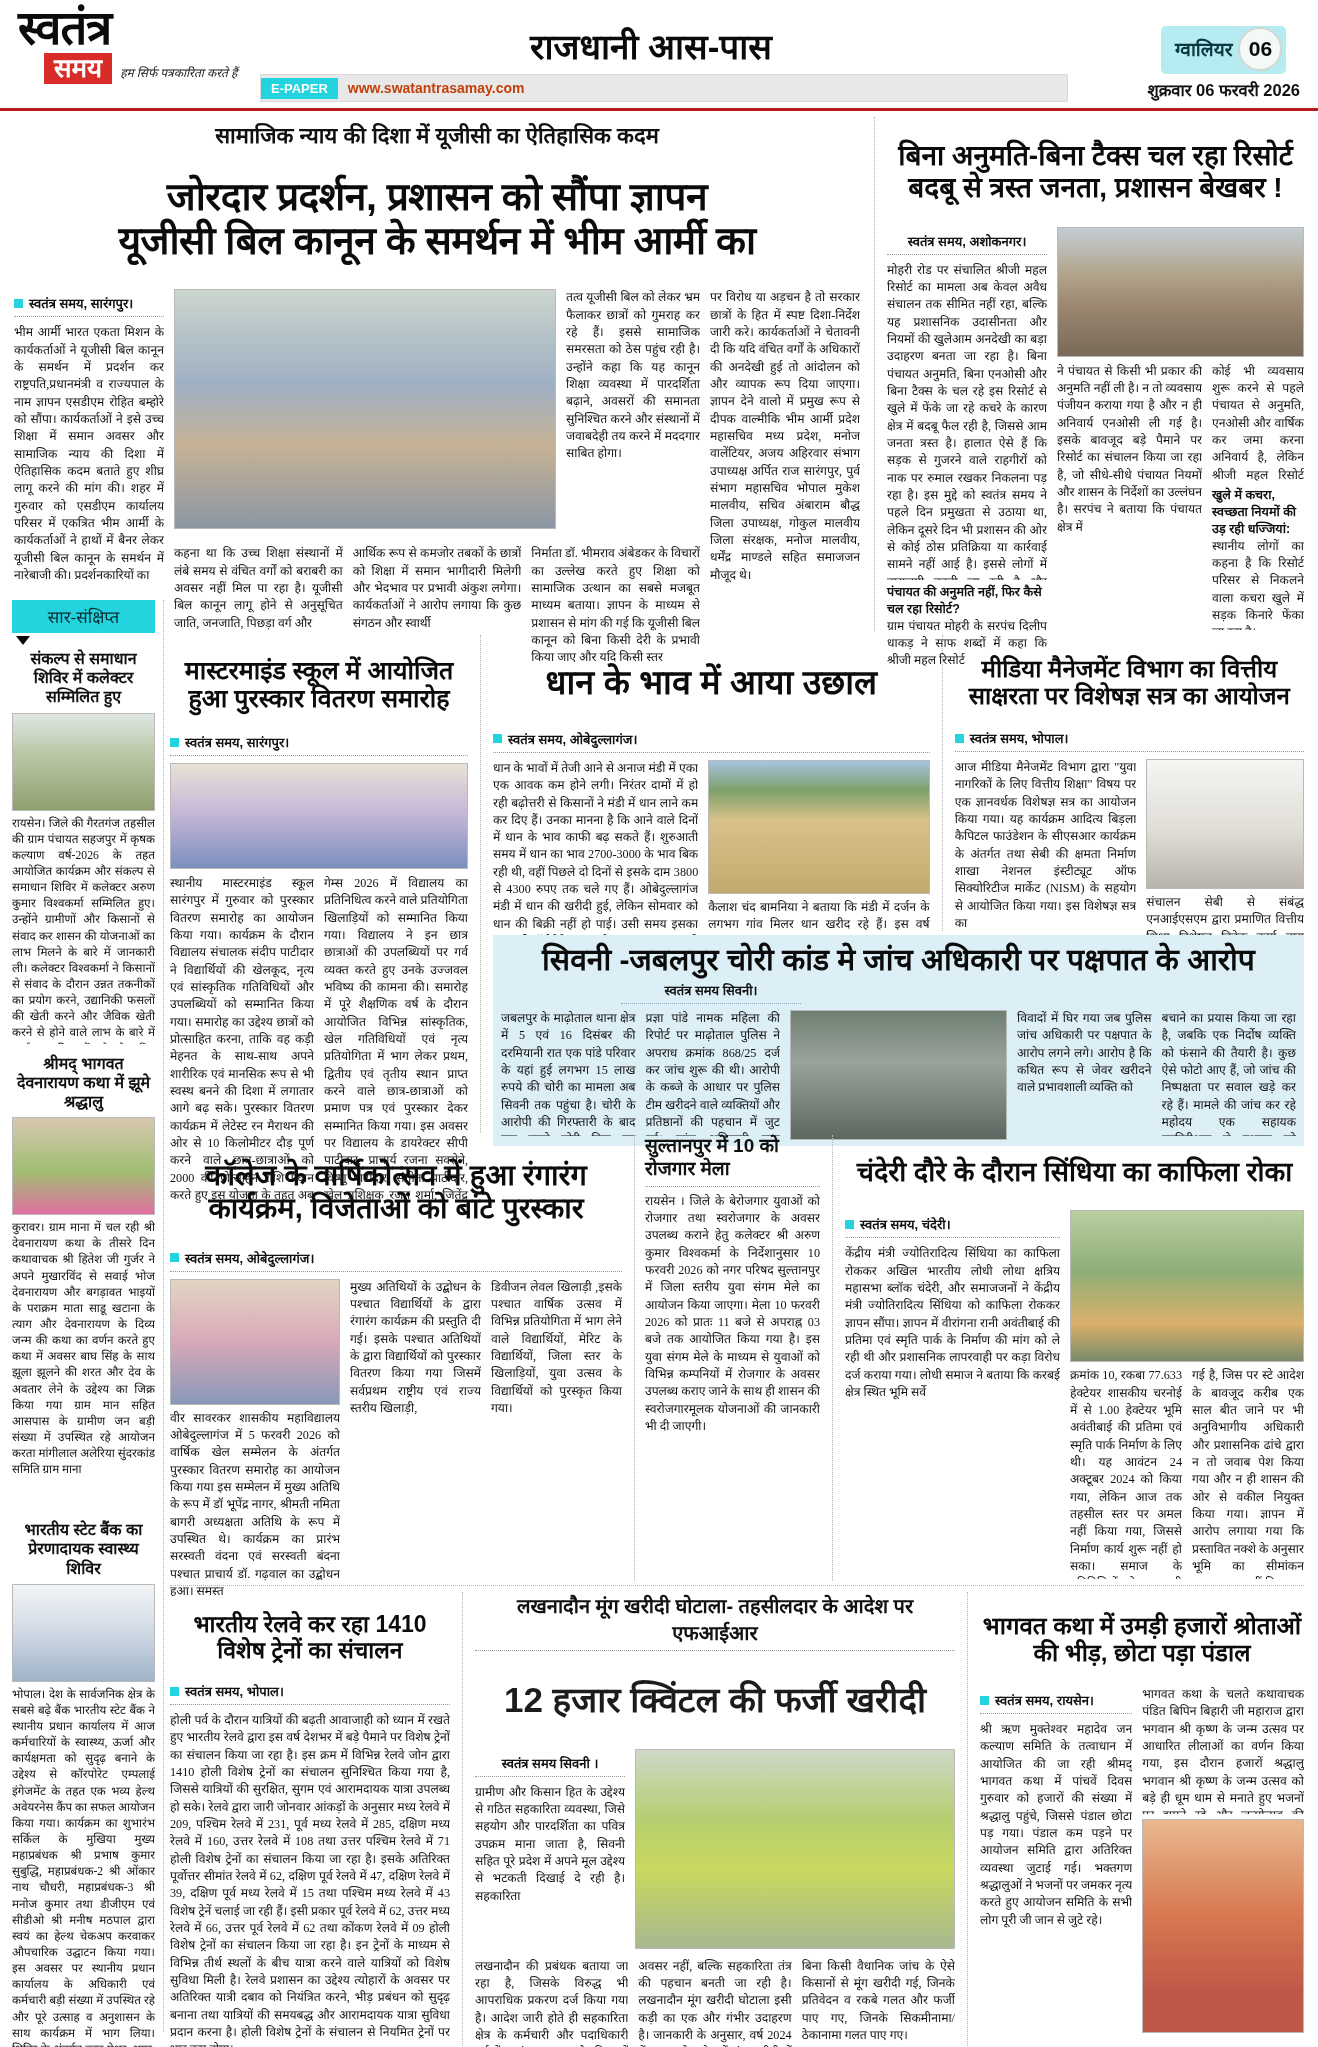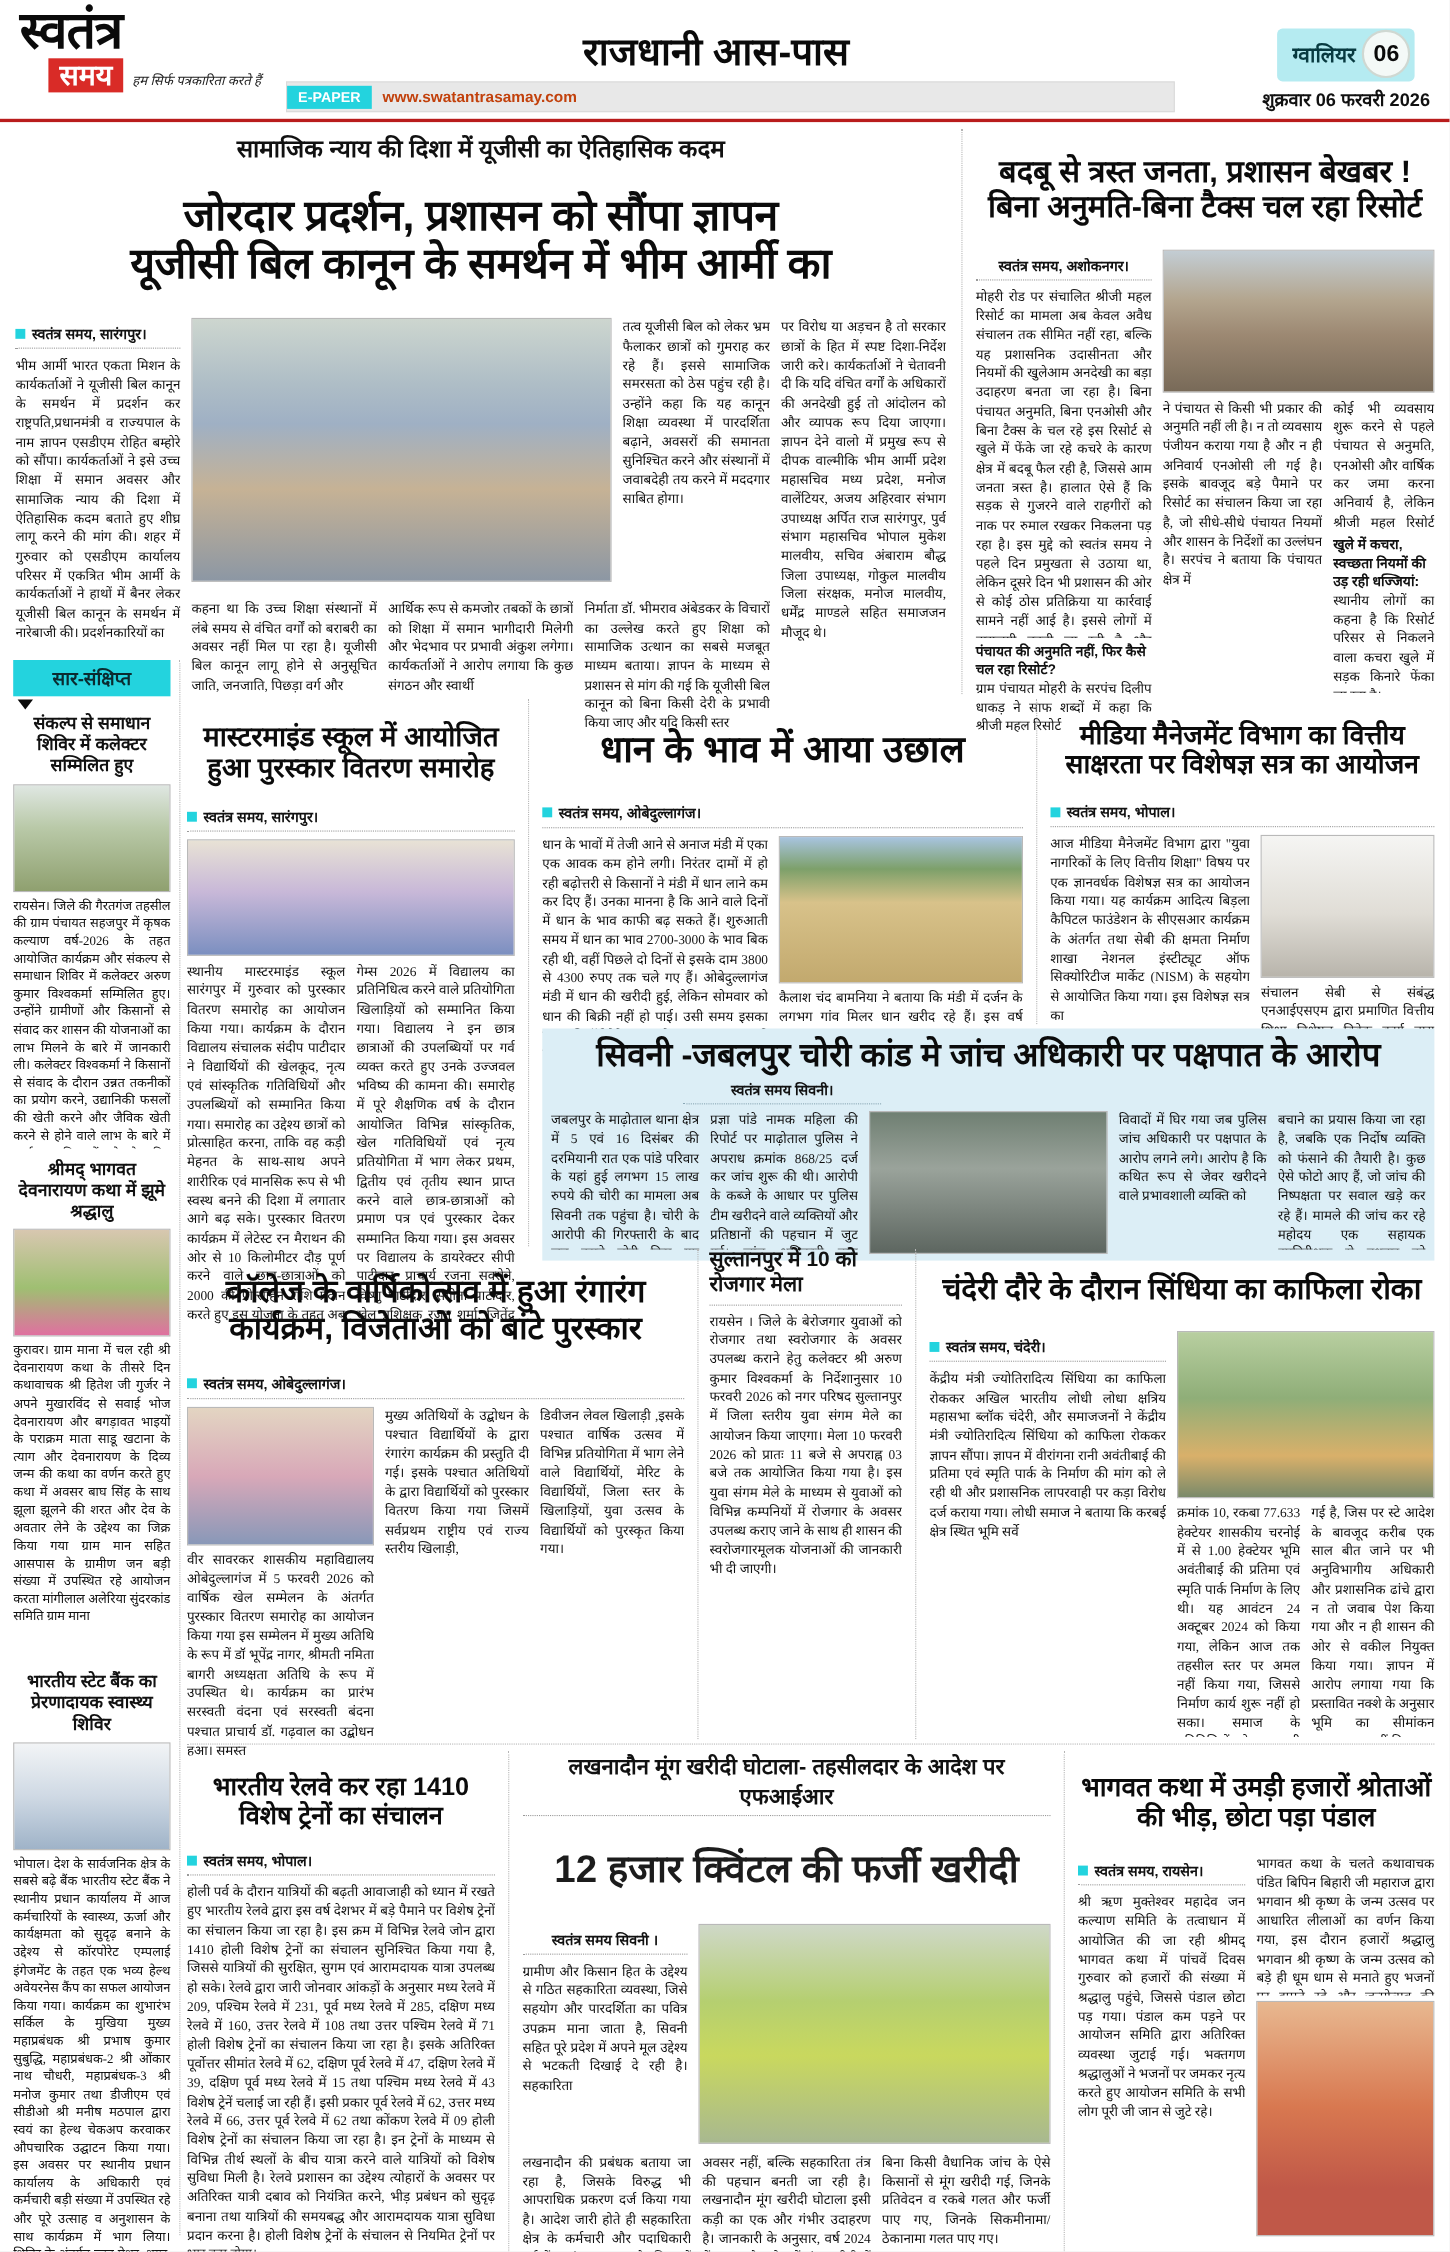--- a/index.html
+++ b/index.html
@@ -64,21 +64,21 @@
   .lead-row2 .bt{flex:1;}
   .resort{flex:1;border-left:1px dotted #b5b5b5;padding-left:12px;}
   .resort .hl{font-size:28px;}
   .resort-body{display:grid;grid-template-columns:160px 1fr;gap:10px;margin-top:6px;}
   .resort-right .ph{height:128px;margin-bottom:6px;}
   .resort-cols{display:flex;gap:10px;}
   .resort-cols .bt{flex:1;}
   
   aside{position:absolute;left:12px;top:600px;width:152px;height:1432px;
         border-right:1px dotted #b5b5b5;padding-right:8px;box-sizing:border-box;}
-  .sar-banner{background:#23d3de;color:#0a2b30;font-family:"Liberation Sans",sans-serif;font-weight:700;
+  .sar-banner{background:#23d3de;color:#0a2b30;font-family:"Liberation Sans",sans-serif;font-weight:400;
               font-size:17px;text-align:center;padding:5px 2px;}
   .sar-tri{width:0;height:0;border-left:7px solid transparent;border-right:7px solid transparent;
            border-top:9px solid #0a0a0a;margin:3px 0 4px 4px;}
   .sar-item{margin-bottom:10px;}
   .sar-hl{font-family:"Liberation Sans",sans-serif;font-weight:900;font-size:16px;line-height:1.2;
           text-align:center;margin:4px 0 6px;}
   .sar-ph{height:96px;margin-bottom:5px;}
   .sar-bt{font-size:11.7px;line-height:1.38;text-align:justify;}
   
   .lower{margin-left:170px;width:1134px;}
@@ -194,22 +194,22 @@
         <div class="lead-row2">
           <div class="bt clip" style="height:165px">कहना था कि उच्च शिक्षा संस्थानों में लंबे समय से वंचित वर्गों को बराबरी का अवसर नहीं मिल पा रहा है। यूजीसी बिल कानून लागू होने से अनुसूचित जाति, जनजाति, पिछड़ा वर्ग और</div>
           <div class="bt clip" style="height:165px">आर्थिक रूप से कमजोर तबकों के छात्रों को शिक्षा में समान भागीदारी मिलेगी और भेदभाव पर प्रभावी अंकुश लगेगा। कार्यकर्ताओं ने आरोप लगाया कि कुछ संगठन और स्वार्थी</div>
           <div class="bt clip" style="height:165px">निर्माता डॉ. भीमराव अंबेडकर के विचारों का उल्लेख करते हुए शिक्षा को सामाजिक उत्थान का सबसे मजबूत माध्यम बताया। ज्ञापन के माध्यम से प्रशासन से मांग की गई कि यूजीसी बिल कानून को बिना किसी देरी के प्रभावी किया जाए और यदि किसी स्तर</div>
         </div>
       </div>
     </article>
 
     <article class="resort">
       <h2 class="hl">
+        <span style="display:block">बिना अनुमति-बिना टैक्स चल रहा रिसोर्ट</span>
         <span style="display:block">बदबू से त्रस्त जनता, प्रशासन बेखबर !</span>
-        <span style="display:block">बिना अनुमति-बिना टैक्स चल रहा रिसोर्ट</span>
       </h2>
       <div class="resort-body">
         <div>
           <div class="byline center">
               <span>स्वतंत्र समय, अशोकनगर।</span>
             </div>
           <div class="bt clip" style="height:318px">मोहरी रोड पर संचालित श्रीजी महल रिसोर्ट का मामला अब केवल अवैध संचालन तक सीमित नहीं रहा, बल्कि यह प्रशासनिक उदासीनता और नियमों की खुलेआम अनदेखी का बड़ा उदाहरण बनता जा रहा है। बिना पंचायत अनुमति, बिना एनओसी और बिना टैक्स के चल रहे इस रिसोर्ट से खुले में फेंके जा रहे कचरे के कारण क्षेत्र में बदबू फैल रही है, जिससे आम जनता त्रस्त है। हालात ऐसे हैं कि सड़क से गुजरने वाले राहगीरों को नाक पर रुमाल रखकर निकलना पड़ रहा है। इस मुद्दे को स्वतंत्र समय ने पहले दिन प्रमुखता से उठाया था, लेकिन दूसरे दिन भी प्रशासन की ओर से कोई ठोस प्रतिक्रिया या कार्रवाई सामने नहीं आई है। इससे लोगों में नाराजगी बढ़ती जा रही है और प्रशासन की भूमिका पर गंभीर सवाल खड़े हो रहे हैं।</div>
           <div class="subhead">पंचायत की अनुमति नहीं, फिर कैसे चल रहा रिसोर्ट?</div>
           <div class="bt clip" style="height:56px">ग्राम पंचायत मोहरी के सरपंच दिलीप धाकड़ ने साफ शब्दों में कहा कि श्रीजी महल रिसोर्ट</div>
         </div>

